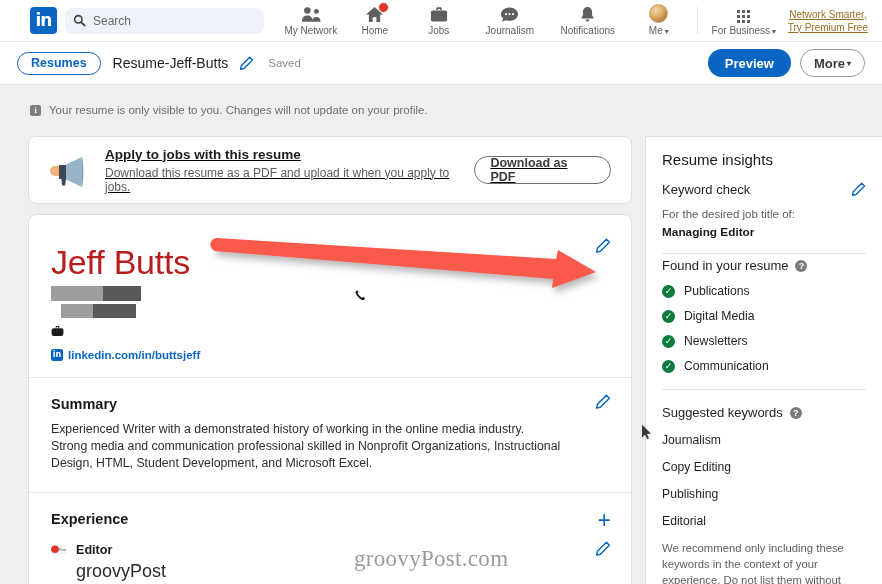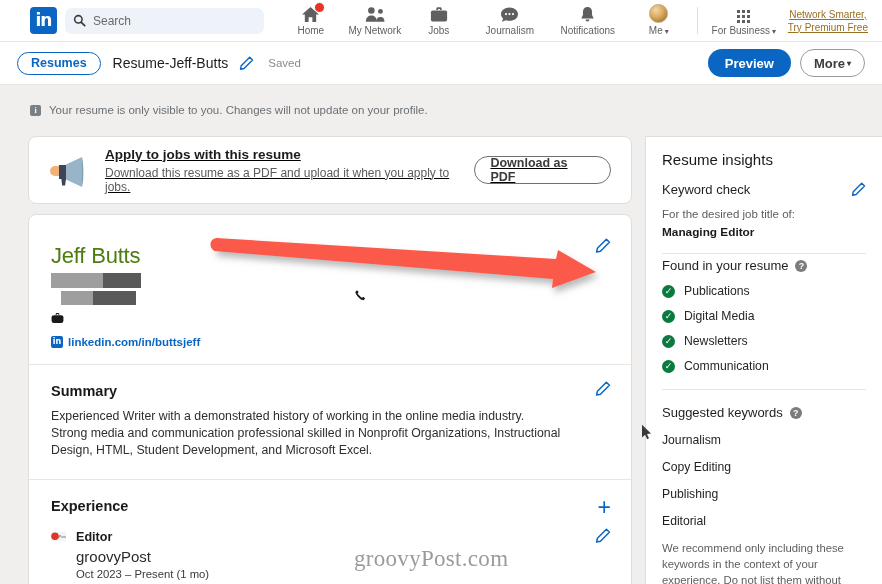--- a/index.html
+++ b/index.html
@@ -111,21 +111,21 @@
   .apply-title { font-size: 13.5px; font-weight: bold; color: #1c1c1c; }
   .apply-sub { font-size: 12px; color: #5b5b5b; margin-top: 4px; }
   .btn-dl {
     margin-left: auto; border: 1px solid #6f6f6f; border-radius: 15px;
     height: 28px; padding: 8px 15px; font-size: 12.5px; font-weight: bold;
     color: #3b3b3b; background: #fff; display: flex; align-items: center; cursor: pointer;
   }
 
   .resume-card { margin-top: 10px; }
   .rc-head { padding: 28px 22px 16px 22px; position: relative; }
-  .person-name { font-size: 22px; color: #4d7c0f; letter-spacing: -0.2px; }
+  .person-name { font-size: 34px; color: #b91c1c; letter-spacing: -0.2px; }
   .redact { height: 15px; margin-top: 4px; }
   .redact-a { width: 52px; background: #9e9e9e; display:inline-block; height:15px; vertical-align:top;}
   .redact-b { width: 38px; background: #595959; display:inline-block; height:15px; vertical-align:top;}
   .redact2 { margin-top: 3px; margin-left: 10px; }
   .redact2-a { width: 32px; background: #9e9e9e; display:inline-block; height:14px; vertical-align:top;}
   .redact2-b { width: 43px; background: #595959; display:inline-block; height:14px; vertical-align:top;}
   .contact-row { display: flex; align-items: center; margin-top: 5px; height: 16px; }
   .linked-row { display: flex; align-items: center; margin-top: 9px; }
   .li-mini {
     width: 12px; height: 12px; background: #0a66c2; border-radius: 2px;
@@ -146,21 +146,21 @@
   .sec-act { position: absolute; right: 20px; top: 16px; }
   .sec-act2 { position: absolute; right: 20px; top: 48px; }
   .plus { font-size: 23px; color: #0a66c2; line-height: 1; cursor: pointer; font-weight: 300;}
 
   .exp-item { display: flex; margin-top: 13px; }
   .exp-logo {
     width: 15px; height: 15px; margin-top: 2px; flex: 0 0 15px; position: relative;
   }
   .exp-texts { margin-left: 10px; }
   .exp-role { font-size: 12.6px; font-weight: bold; color: #1a1a1a; }
-  .exp-co { font-size: 15px; color: #2b2b2b; margin-top: 3px; }
+  .exp-co { font-size: 18px; color: #2b2b2b; margin-top: 3px; }
   .exp-date { font-size: 11.3px; color: #3a3a3a; margin-top: 3px; }
 
   
   .rightpanel {
     position: absolute; top: 136px; left: 645px; width: 237px; height: 448px;
     background: #fff; border-left: 1px solid #e0dedc; border-top: 1px solid #e0dedc;
   }
   .rp-pad { padding: 14px 16px 0 16px; }
   .rp-title { font-size: 15px; color: #1a1a1a; }
   .rp-sub-row { display: flex; align-items: center; margin-top: 14px; }
@@ -213,38 +213,38 @@
           <line x1="10.2" y1="10.2" x2="14.4" y2="14.4" stroke="#3b3b3b" stroke-width="2.1" stroke-linecap="round"></line>
         </svg>
       </span>
       <span class="stext">Search</span>
     </div>
 
     <div class="navitems">
 
       <div class="navitem">
         <span class="nglyph">
-          <svg width="19" height="17" viewBox="0 0 20 18">
-            <path d="M10 1 L19 9 H16 V17 H12 V12 H8 V17 H4 V9 H1 Z" fill="#5f5f5f"></path>
-          </svg>
-          <i class="badge-dot"></i>
-        </span>
-        <span class="nlabel">Home</span>
-      </div>
-
-      <div class="navitem">
-        <span class="nglyph">
           <svg width="20" height="17" viewBox="0 0 22 18">
             <circle cx="7" cy="4.5" r="3.6" fill="#5f5f5f"></circle>
             <path d="M1 17 C1 12 4 10.2 7 10.2 C10 10.2 13 12 13 17 Z" fill="#5f5f5f"></path>
             <circle cx="17" cy="5.6" r="2.7" fill="#5f5f5f"></circle>
             <path d="M12.5 17 C12.5 13.2 14.6 11.8 17 11.8 C19.4 11.8 21.4 13.2 21.4 17 Z" fill="#5f5f5f"></path>
           </svg>
         </span>
         <span class="nlabel">My Network</span>
+      </div>
+
+      <div class="navitem">
+        <span class="nglyph">
+          <svg width="19" height="17" viewBox="0 0 20 18">
+            <path d="M10 1 L19 9 H16 V17 H12 V12 H8 V17 H4 V9 H1 Z" fill="#5f5f5f"></path>
+          </svg>
+          <i class="badge-dot"></i>
+        </span>
+        <span class="nlabel">Home</span>
       </div>
 
       <div class="navitem">
         <span class="nglyph">
           <svg width="18" height="17" viewBox="0 0 20 18">
             <path d="M7 2.4 A1.6 1.6 0 0 1 8.6 1 h2.8 A1.6 1.6 0 0 1 13 2.4 V4 h-1.9 V2.9 H8.9 V4 H7 Z" fill="#5f5f5f"></path>
             <rect x="1" y="4.6" width="18" height="12.2" rx="2" fill="#5f5f5f"></rect>
           </svg>
         </span>
         <span class="nlabel">Jobs</span>

